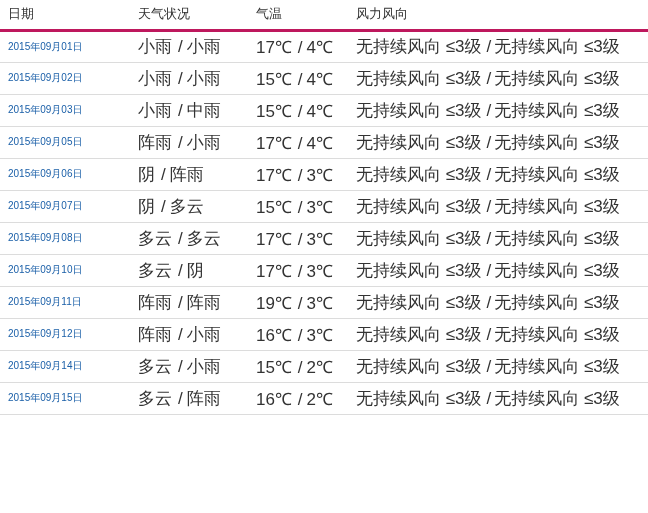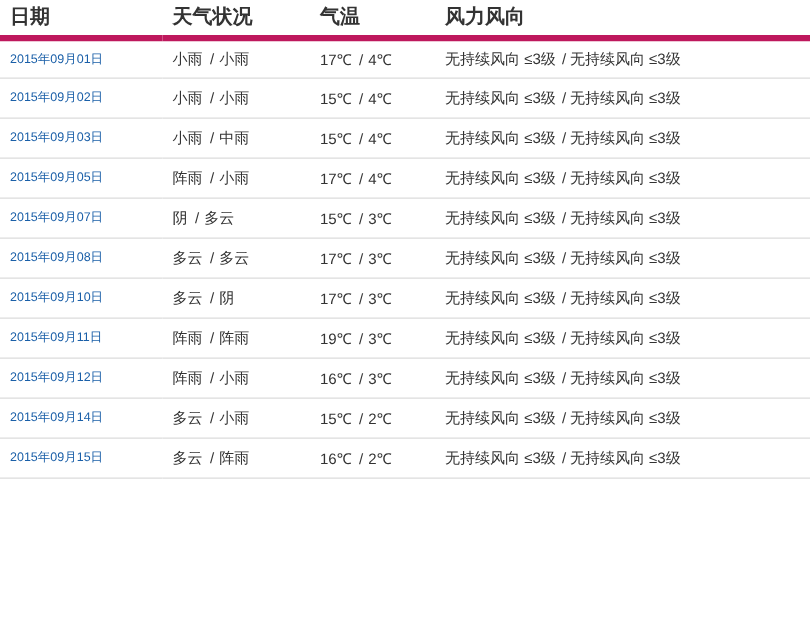--- a/index.html
+++ b/index.html
@@ -25,40 +25,40 @@
     border-bottom: 1px solid #dcdcdc;
     text-align: left;
     vertical-align: middle;
     padding: 0 0 0 8px;
     height: 32px;
     box-sizing: border-box;
     white-space: nowrap;
     overflow: hidden;
   }
   table.weather-table thead th {
-    font-weight: bold;
+    font-weight: normal;
     color: #333333;
-    font-size: 16px;
-    border-bottom: 5px solid #be185d;
+    font-size: 13px;
+    border-bottom: 3px solid #be185d;
     height: 30px;
   }
   col.c-date { width: 130px; }
   col.c-cond { width: 118px; }
   col.c-temp { width: 100px; }
   col.c-wind { width: 300px; }
 
   td.date-cell {
     color: #1a5fa8;
     font-size: 10px;
   }
   td.cond-cell,
   td.temp-cell,
   td.wind-cell {
     color: #333333;
-    font-size: 12px;
+    font-size: 17px;
   }
   .sep {
     display: inline-block;
     padding: 0 4px 0 6px;
     color: #333333;
   }
   .wind-sep {
     display: inline-block;
     padding: 0 3px 0 5px;
   }
@@ -100,20 +100,26 @@
         <td class="temp-cell"><span>15℃</span><span class="sep">/</span><span>4℃</span></td>
         <td class="wind-cell"><span>无持续风向 ≤3级</span><span class="wind-sep">/</span><span>无持续风向 ≤3级</span></td>
       </tr>
       <tr>
         <td class="date-cell">2015年09月05日</td>
         <td class="cond-cell"><span>阵雨</span><span class="sep">/</span><span>小雨</span></td>
         <td class="temp-cell"><span>17℃</span><span class="sep">/</span><span>4℃</span></td>
         <td class="wind-cell"><span>无持续风向 ≤3级</span><span class="wind-sep">/</span><span>无持续风向 ≤3级</span></td>
       </tr>
       <tr>
+        <td class="date-cell">2015年09月06日</td>
+        <td class="cond-cell"><span>阴</span><span class="sep">/</span><span>阵雨</span></td>
+        <td class="temp-cell"><span>17℃</span><span class="sep">/</span><span>3℃</span></td>
+        <td class="wind-cell"><span>无持续风向 ≤3级</span><span class="wind-sep">/</span><span>无持续风向 ≤3级</span></td>
+      </tr>
+      <tr>
         <td class="date-cell">2015年09月07日</td>
         <td class="cond-cell"><span>阴</span><span class="sep">/</span><span>多云</span></td>
         <td class="temp-cell"><span>15℃</span><span class="sep">/</span><span>3℃</span></td>
         <td class="wind-cell"><span>无持续风向 ≤3级</span><span class="wind-sep">/</span><span>无持续风向 ≤3级</span></td>
       </tr>
       <tr>
         <td class="date-cell">2015年09月08日</td>
         <td class="cond-cell"><span>多云</span><span class="sep">/</span><span>多云</span></td>
         <td class="temp-cell"><span>17℃</span><span class="sep">/</span><span>3℃</span></td>
         <td class="wind-cell"><span>无持续风向 ≤3级</span><span class="wind-sep">/</span><span>无持续风向 ≤3级</span></td>

